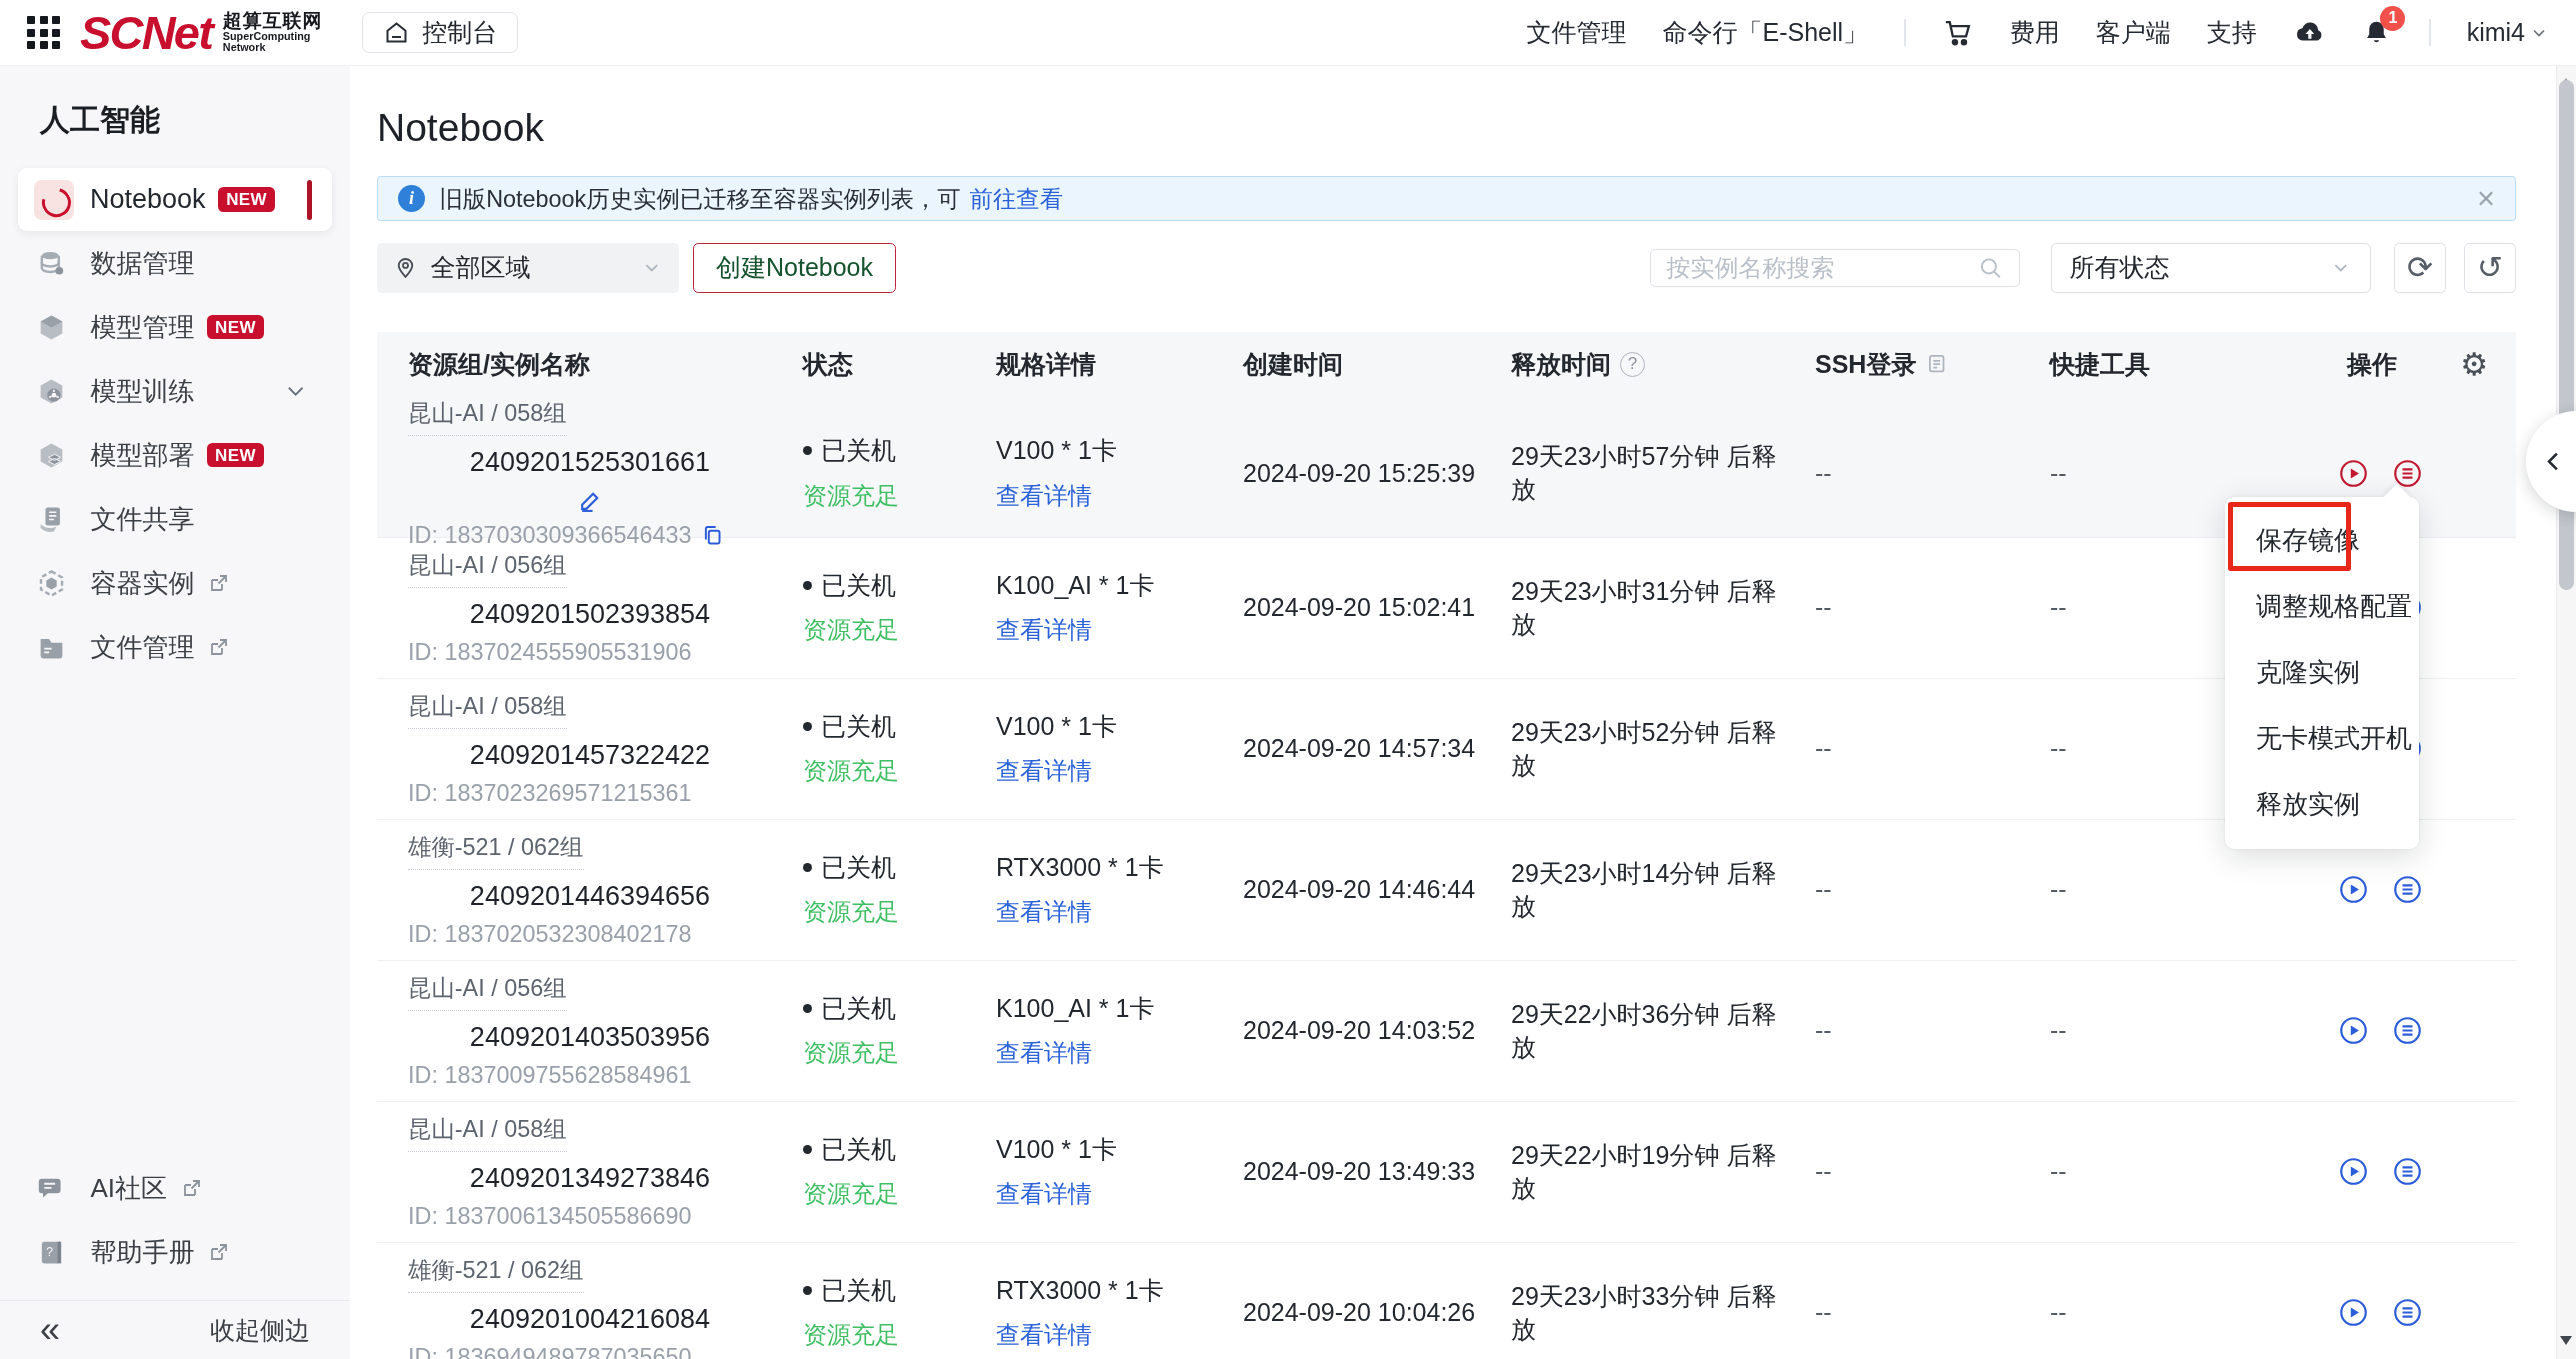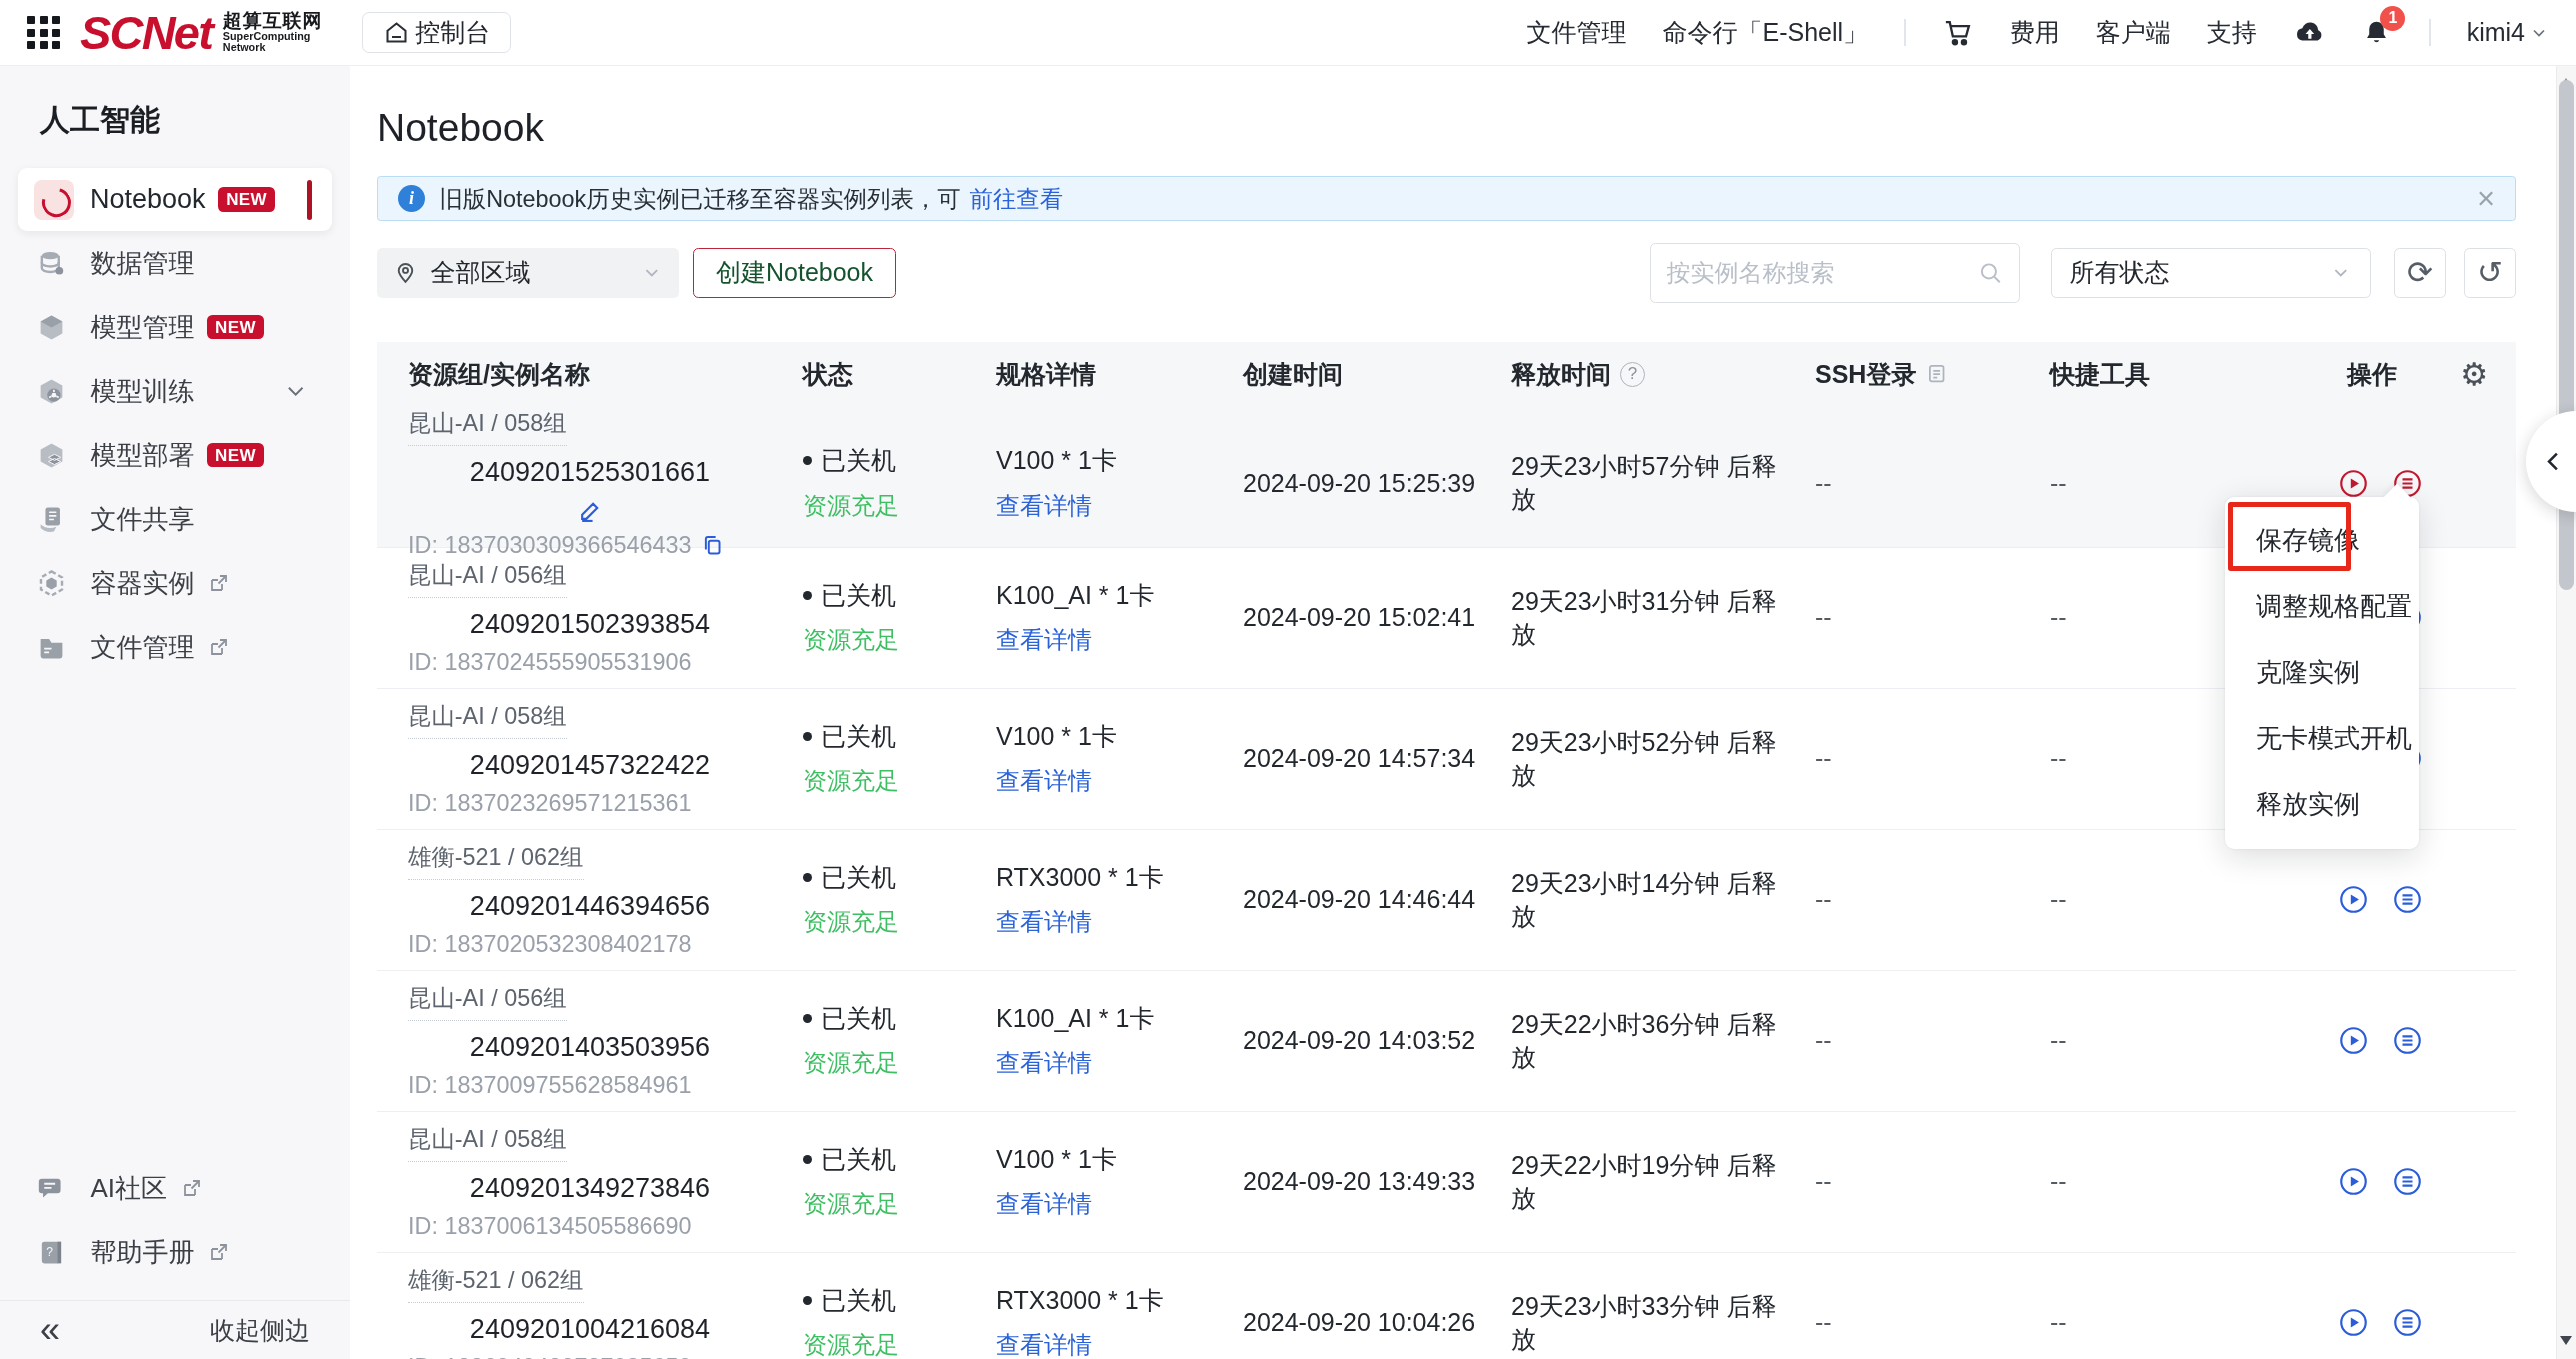--- a/index.html
+++ b/index.html
@@ -12,21 +12,21 @@
     border-bottom:0.9px solid #eceef1; display:flex; align-items:center; padding:0 27px; z-index:20; }
   .grid-icon { width:33px; height:33px; display:grid; grid-template-columns:repeat(3,8px);
     grid-template-rows:repeat(3,8px); gap:4.5px; margin-right:20px; cursor:pointer; }
   .grid-icon i { background:#15181c; border-radius:0.9px; }
   .logo { display:flex; align-items:center; gap:10.8px; cursor:pointer; }
   .logo-scnet { font-size:47px; font-weight:800; color:#c8102e; letter-spacing:-1.8px; font-style:italic; }
   .logo-txt { display:flex; flex-direction:column; line-height:1.05; }
   .logo-cn { font-size:19px; font-weight:700; color:#17191d; letter-spacing:0.9px; }
   .logo-en { font-size:10.8px; font-weight:700; color:#17191d; }
   .console-btn { margin-left:40px; height:41px; border:0.9px solid #dfe2e7; border-radius:7.2px;
-    background:#fff; display:flex; align-items:center; gap:5px; padding:0 20px; font-size:25px; color:#23272e; cursor:pointer; }
+    background:#fff; display:flex; align-items:center; gap:12px; padding:0 20px; font-size:25px; color:#23272e; cursor:pointer; }
   .nav-right { margin-left:auto; display:flex; align-items:center; gap:36px; font-size:25px; color:#262b33; }
   .nav-link { cursor:pointer; white-space:nowrap; }
   .nav-divider { width:1.8px; height:27px; background:#e2e5ea; }
   .nav-ic { width:32px; height:32px; display:flex; align-items:center; justify-content:center; cursor:pointer; position:relative; }
   .badge-dot { position:absolute; top:-10.8px; right:-12.6px; min-width:25px; height:25px; border-radius:12.6px;
     background:#f2504b; color:#fff; font-size:16px; font-weight:700; display:flex; align-items:center; justify-content:center; padding:0 5.4px; }
   .user { display:flex; align-items:center; gap:4px; cursor:pointer; }
 
   
   .sidebar { position:absolute; top:66px; left:0; bottom:0; width:350px; background:#f7f7f9;
@@ -65,21 +65,21 @@
   .banner-link { color:#2a62d9; margin-left:9px; cursor:pointer; }
   .banner-close { margin-left:auto; font-size:31px; color:#9aa2ad; cursor:pointer; line-height:1; }
 
   .toolbar { margin-top:21.6px; display:flex; align-items:center; }
   .region-select { width:302px; height:50px; background:#f1f2f4; border-radius:5.4px; display:flex;
     align-items:center; gap:12.6px; padding:0 16px; font-size:25px; color:#23272e; cursor:pointer; }
   .region-select .chev { margin-left:auto; display:flex; }
   .create-btn { margin-left:14.4px; height:50px; padding:0 21.6px; background:#fff; border:1.8px solid #bd2336;
     color:#14532d; border-radius:5.4px; font-size:25px; display:flex; align-items:center; cursor:pointer; }
   .tb-spacer { flex:1; }
-  .search-box { width:370px; height:60px; border:0.9px solid #dde0e5; border-radius:5.4px; display:flex;
+  .search-box { width:370px; height:38px; border:0.9px solid #dde0e5; border-radius:5.4px; display:flex;
     align-items:center; padding:0 16px; background:#fff; }
   .search-box input { flex:1; border:none; outline:none; font-size:24px; color:#23272e; background:transparent;
     font-family:inherit; }
   .search-box input::placeholder { color:#b9bfc8; }
   .status-select { width:320px; height:50px; border:0.9px solid #dde0e5; border-radius:5.4px; margin-left:31px;
     display:flex; align-items:center; padding:0 18px; font-size:25px; color:#23272e; cursor:pointer; background:#fff; }
   .status-select .chev { margin-left:auto; display:flex; }
   .icon-btn { width:52px; height:50px; border:0.9px solid #dde0e5; border-radius:5.4px; display:flex;
     align-items:center; justify-content:center; margin-left:23.4px; font-size:31px; color:#565d66; cursor:pointer; background:#fff; line-height:1; }
   .icon-btn + .icon-btn { margin-left:18px; }

